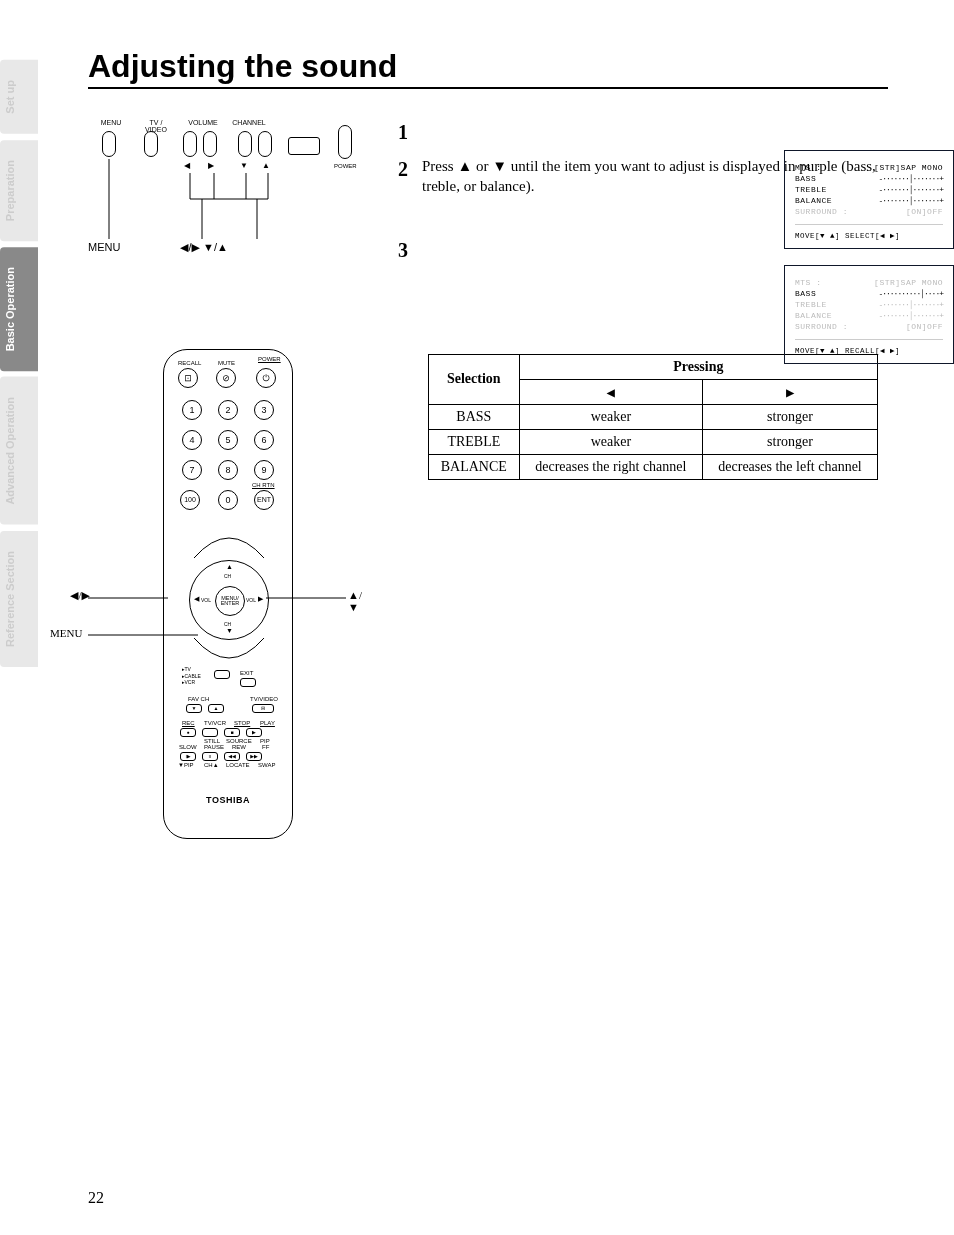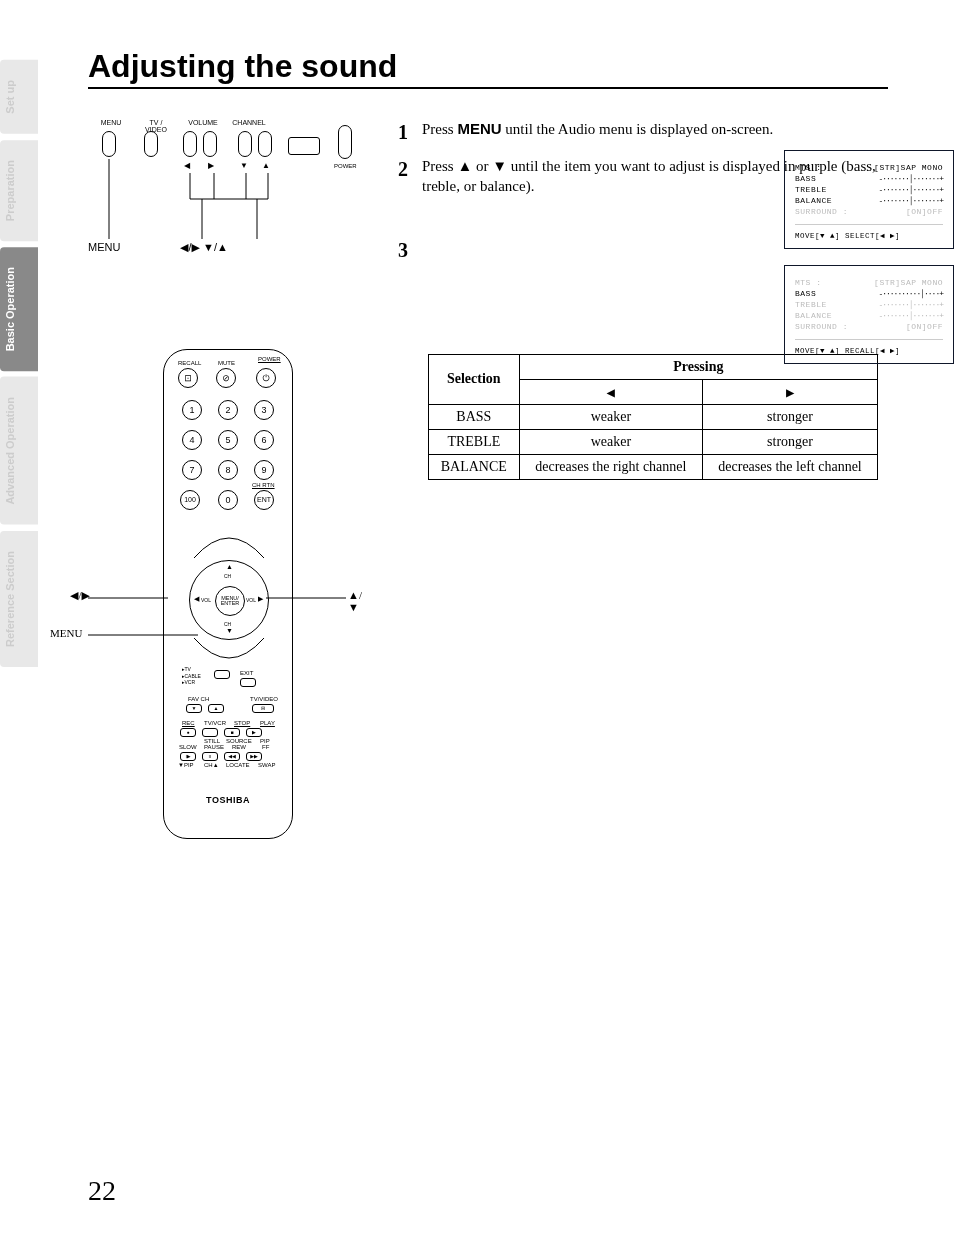--- a/index.html
+++ b/index.html
@@ -111,21 +111,21 @@
   table.selection th, table.selection td {
     border: 1px solid #000;
     padding: 4px 8px;
     text-align: center;
   }
   table.selection th { font-weight: bold; }
   .page-num {
     position: absolute;
     left: 88px;
     bottom: 28px;
-    font-size: 28px;
+    font-size: 16px;
   }
   
   .tv-panel {
     border: 0;
     position: relative;
     height: 140px;
     font-family: Arial, sans-serif;
     font-size: 7px;
     margin-bottom: 90px;
   }
@@ -335,21 +335,20 @@
             <line x1="0" y1="1" x2="110" y2="1" stroke="#000"></line>
           </svg>
         <div class="remote-callout" style="left:-48px; top:278px">MENU</div>
       </div>
     </div>
 
     <div class="right-col">
       <div class="steps">
         <div class="step">
           <div class="step-num">1</div>
-          <div class="step-text"><span>Press </span><b>MENU</b><span> until the Audio menu is displayed on-screen.</span></div>
         </div>
         <div class="step">
           <div class="step-num">2</div>
           <div class="step-text">Press ▲ or ▼ until the item you want to adjust is displayed in purple (bass, treble, or balance).</div>
         </div>
         <div class="step" style="margin-top:40px">
           <div class="step-num">3</div>
         </div>
       </div>
 

